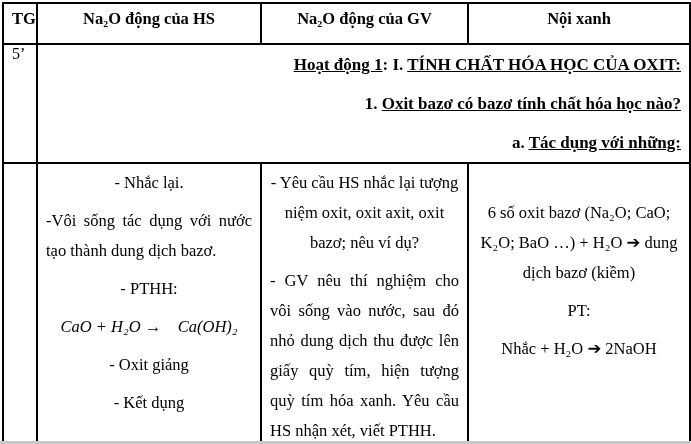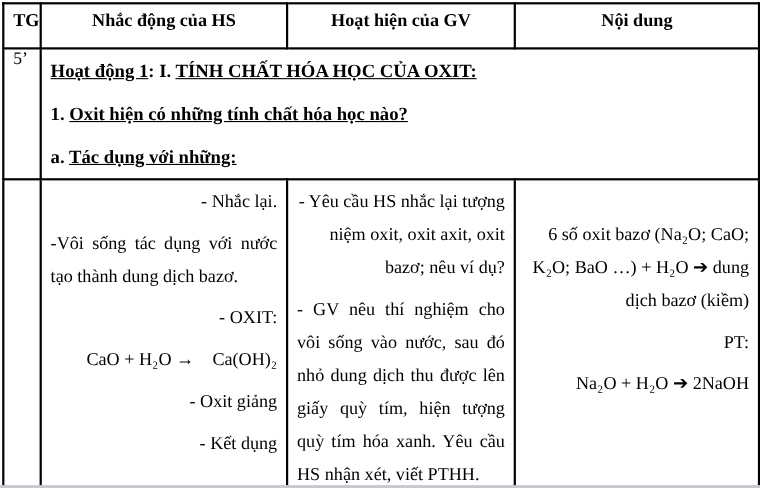--- a/index.html
+++ b/index.html
@@ -41,38 +41,38 @@
   }
 
   
   tr.heading-row td { height: 114px; }
   td.tg-cell {
     font-size: 16px;
     padding: 3px 2px 0 5px;
     text-align: left;
   }
   td.heading-cell {
-    text-align: left;
+    text-align: right;
     font-weight: bold;
     font-size: 17px;
     padding-top: 3px;
   }
   .heading-cell p { margin: 0; line-height: 39px; }
   .u { text-decoration: underline; }
 
   
   td.content-cell { font-size: 16.5px; }
   .content-cell p {
     margin: 0 0 8px 0;
     line-height: 30px;
-    text-align: right;
+    text-align: center;
   }
   .content-cell p.first { margin-top: 4px; }
   p.justify { text-align: justify; font-family: Liberation Serif, serif; }
-  p.pre { white-space: pre-wrap; }
+  p.pre { white-space: pre-wrap; font-style: italic; }
   .nd-offset { margin-top: 34px !important; }
 
   .bottom-strip {
     position: absolute;
     left: 0;
     bottom: 0;
     width: 691px;
     height: 3px;
     background: #c9c9cd;
   }
@@ -85,55 +85,55 @@
     <colgroup>
       <col class="c-tg">
         <col class="c-hs">
         <col class="c-gv">
         <col class="c-nd">
     </colgroup>
 
     <tbody>
         <tr class="hdr">
       <td>TG</td>
-      <td>Nhắc động của HS</td>
-      <td>Hoạt hiện của GV</td>
-      <td>Nội dung</td>
+      <td>Na₂O động của HS</td>
+      <td>Na₂O động của GV</td>
+      <td>Nội xanh</td>
     </tr>
 
     <tr class="heading-row">
       <td class="tg-cell">5’</td>
       <td class="heading-cell" colspan="3">
         <p><span class="u">Hoạt động 1</span><span>: I. </span><span class="u">TÍNH CHẤT HÓA HỌC CỦA OXIT:</span></p>
-        <p><span>1. </span><span class="u">Oxit hiện có những tính chất hóa học nào?</span></p>
+        <p><span>1. </span><span class="u">Oxit bazơ có bazơ tính chất hóa học nào?</span></p>
         <p><span>a. </span><span class="u">Tác dụng với những:</span></p>
       </td>
     </tr>
 
     <tr>
       <td class="tg-cell"></td>
 
       <td class="content-cell">
         <p class="first">- Nhắc lại.</p>
         <p class="justify">-Vôi sống tác dụng với nước tạo thành dung dịch bazơ.</p>
-        <p>- OXIT:</p>
+        <p>- PTHH:</p>
         <p class="pre">CaO + H₂O →    Ca(OH)₂</p>
         <p>- Oxit giảng</p>
         <p>- Kết dụng</p>
       </td>
 
       <td class="content-cell">
         <p class="first">- Yêu cầu HS nhắc lại tượng niệm oxit, oxit axit, oxit bazơ; nêu ví dụ?</p>
         <p class="justify">- GV nêu thí nghiệm cho vôi sống vào nước, sau đó nhỏ dung dịch thu được lên giấy quỳ tím, hiện tượng quỳ tím hóa xanh. Yêu cầu HS nhận xét, viết PTHH.</p>
 
       </td>
 
       <td class="content-cell">
         <p class="first nd-offset">6 số oxit bazơ (Na₂O; CaO; K₂O; BaO …) + H₂O ➔ dung dịch bazơ (kiềm)</p>
         <p>PT:</p>
-        <p>Na₂O + H₂O ➔ 2NaOH</p>
+        <p>Nhắc + H₂O ➔ 2NaOH</p>
       </td>
     </tr>
   </tbody>
     </table>
 
   <div class="bottom-strip"></div>
 </div>
 
 </body></html>

